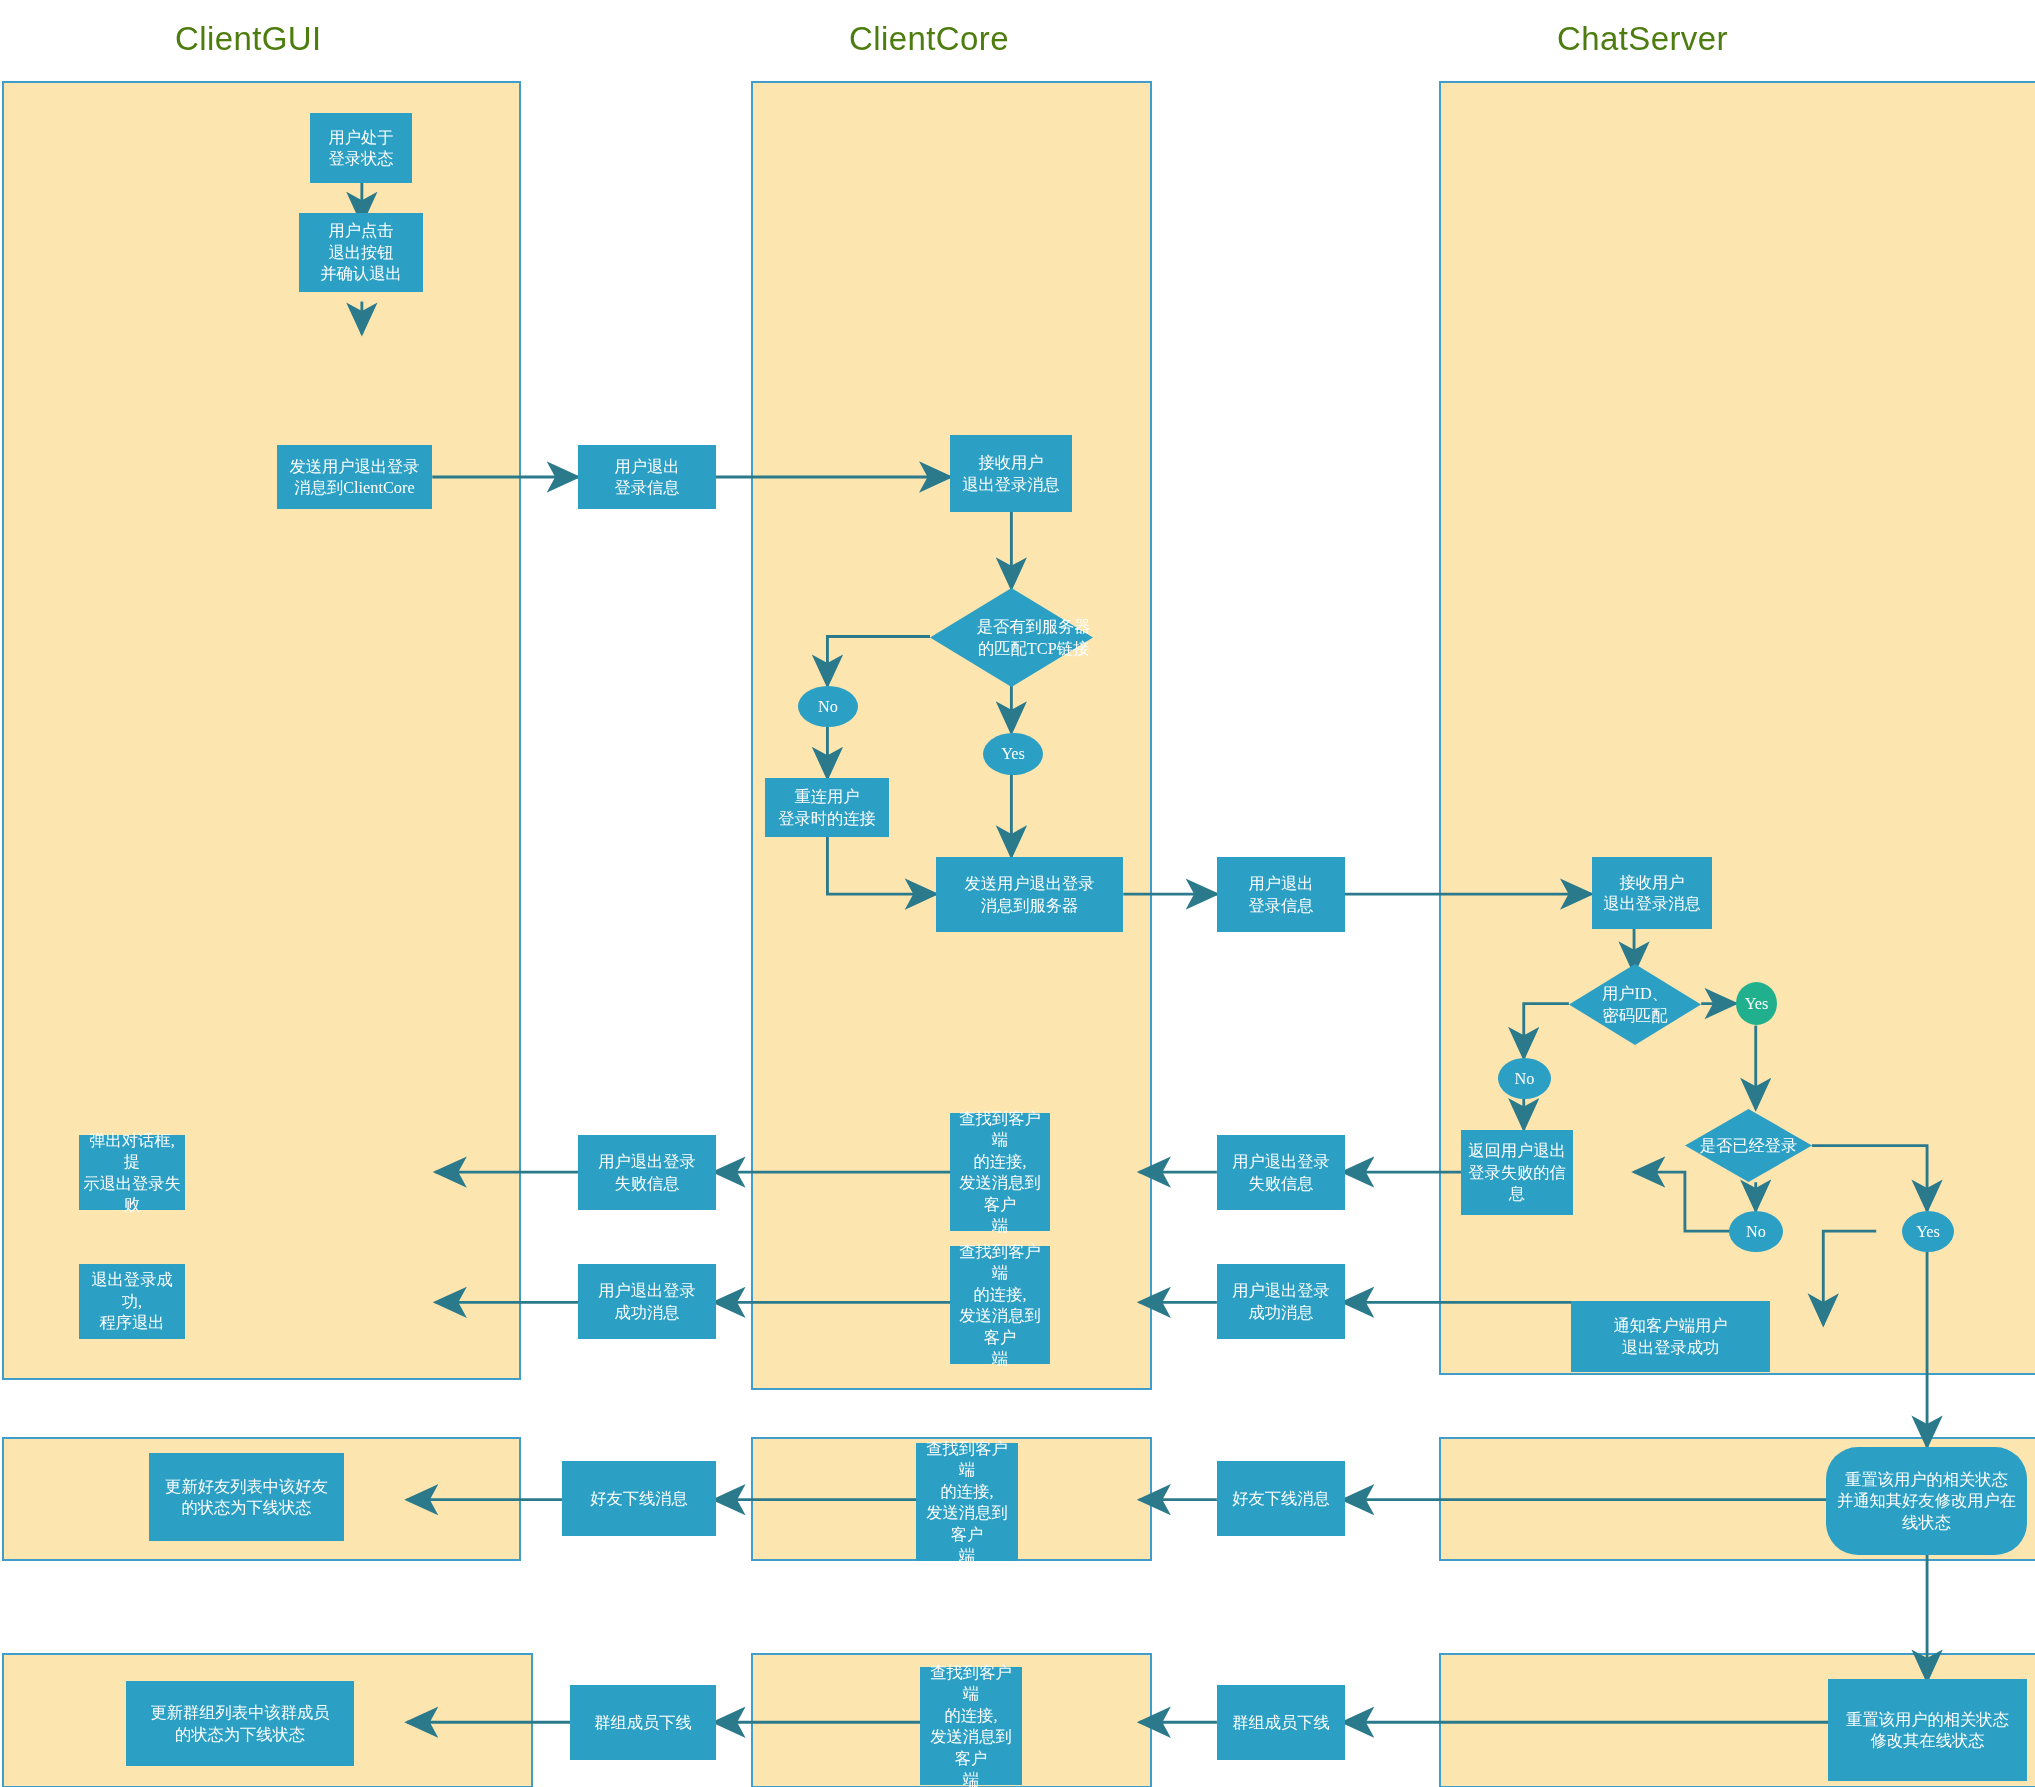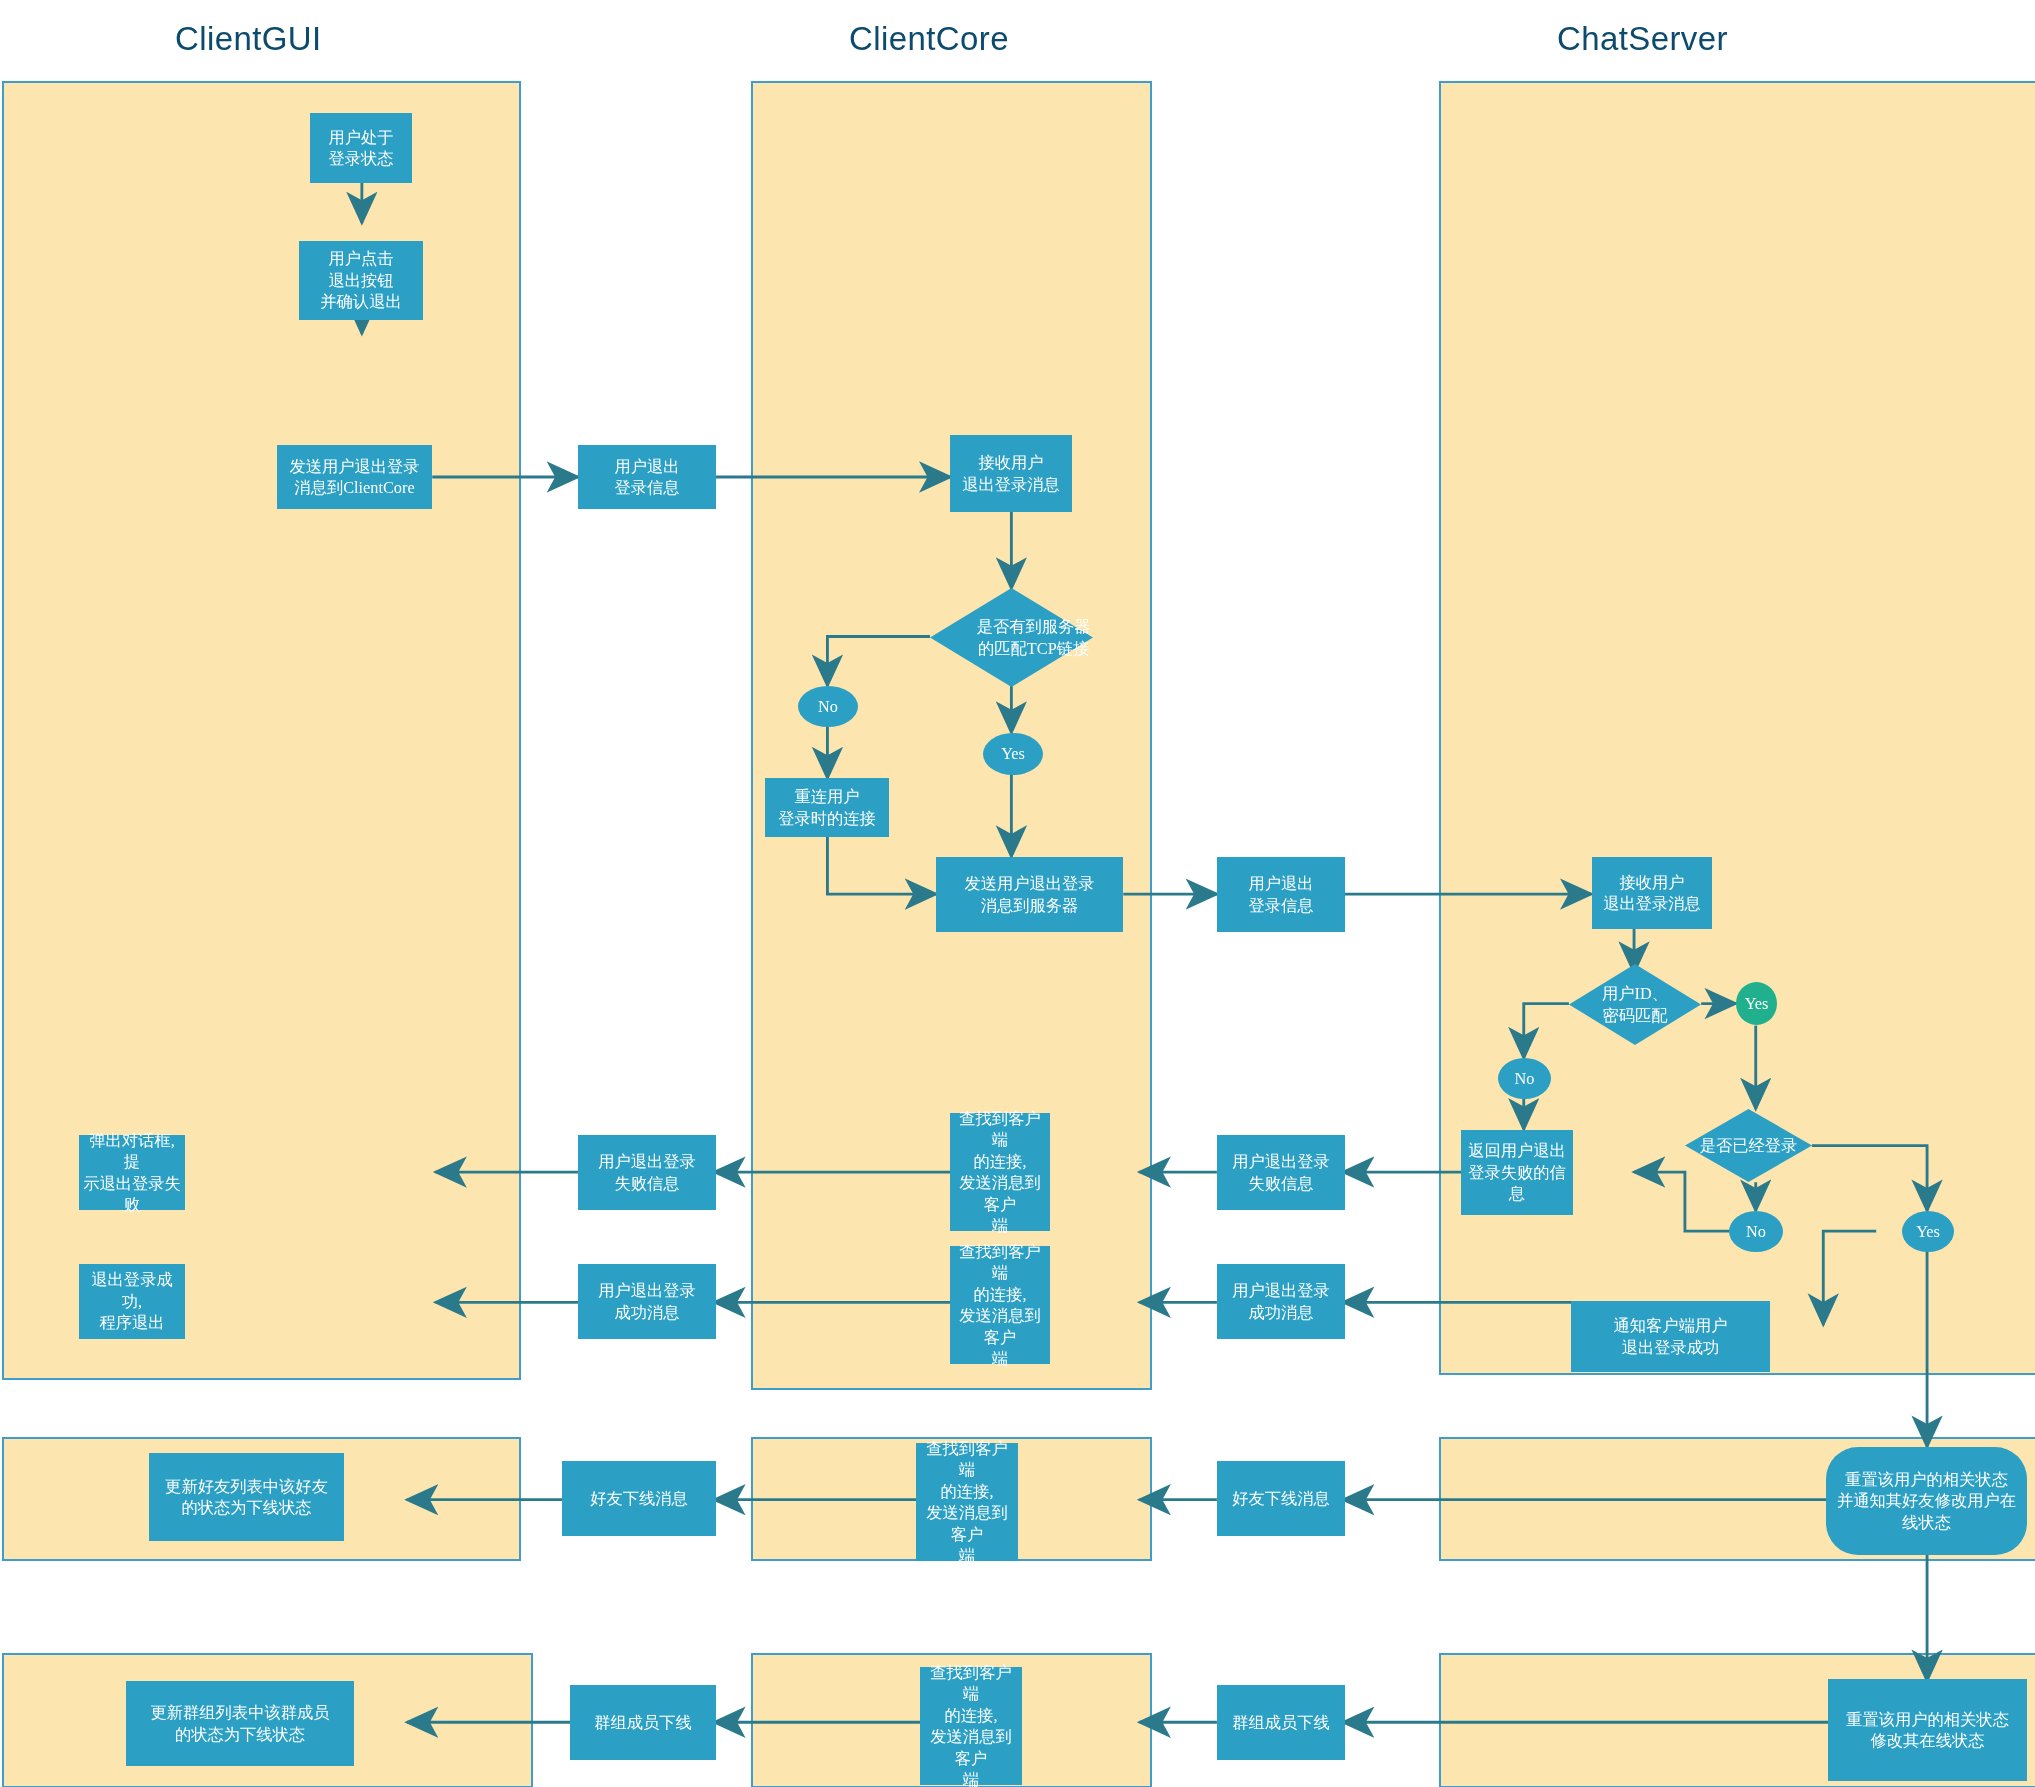--- a/index.html
+++ b/index.html
@@ -1,20 +1,20 @@
 <!DOCTYPE html>
 <html style="font-size:6.5px"><head>
 <meta charset="utf-8">
 <style>
   html,body{margin:0;padding:0;background:#ffffff;}
   body{font-family:"Liberation Serif",serif;}
   #stage{position:relative;width:2188px;height:1787px;background:#fff;overflow:hidden;}
 
   .lane-title{
-    position:absolute;color:#0c4a6e;font-family:"Liberation Sans",sans-serif;
+    position:absolute;color:#4d7c0f;font-family:"Liberation Sans",sans-serif;
     font-size:33px;letter-spacing:0.4px;white-space:nowrap;
   }
   .panel{
     position:absolute;background:#fde5b0;border:2.4px solid #3f9ccb;box-sizing:border-box;
   }
   .node{
     position:absolute;background:#2ba0c4;color:#ffffff;display:flex;
     align-items:center;justify-content:center;text-align:center;
     font-family:"Liberation Serif",serif;font-size:16.3px;line-height:1.32;
     box-sizing:border-box;padding:1.6px 2.4px;white-space:pre-line;
@@ -140,21 +140,21 @@
 
       <path d="M2335,4232 L1755,4232"></path>
 
       <path d="M1420,4232 L1000,4232"></path>
     </g>
   </svg>
 
   <div class="node" style="left:310px;top:113px;width:102px;height:70px;">用户处于
 登录状态</div>
 
-  <div class="node" style="left:299px;top:241px;width:124px;height:79px;">用户点击
+  <div class="node" style="left:299px;top:213px;width:124px;height:79px;">用户点击
 退出按钮
 并确认退出</div>
 
   <div class="node" style="left:277px;top:445px;width:155px;height:64px;">发送用户退出登录
 消息到ClientCore</div>
 
   <div class="node" style="left:79px;top:1135px;width:106px;height:75px;">弹出对话框, 提
 示退出登录失败</div>
 
   <div class="node" style="left:79px;top:1264px;width:106px;height:75px;">退出登录成功,

